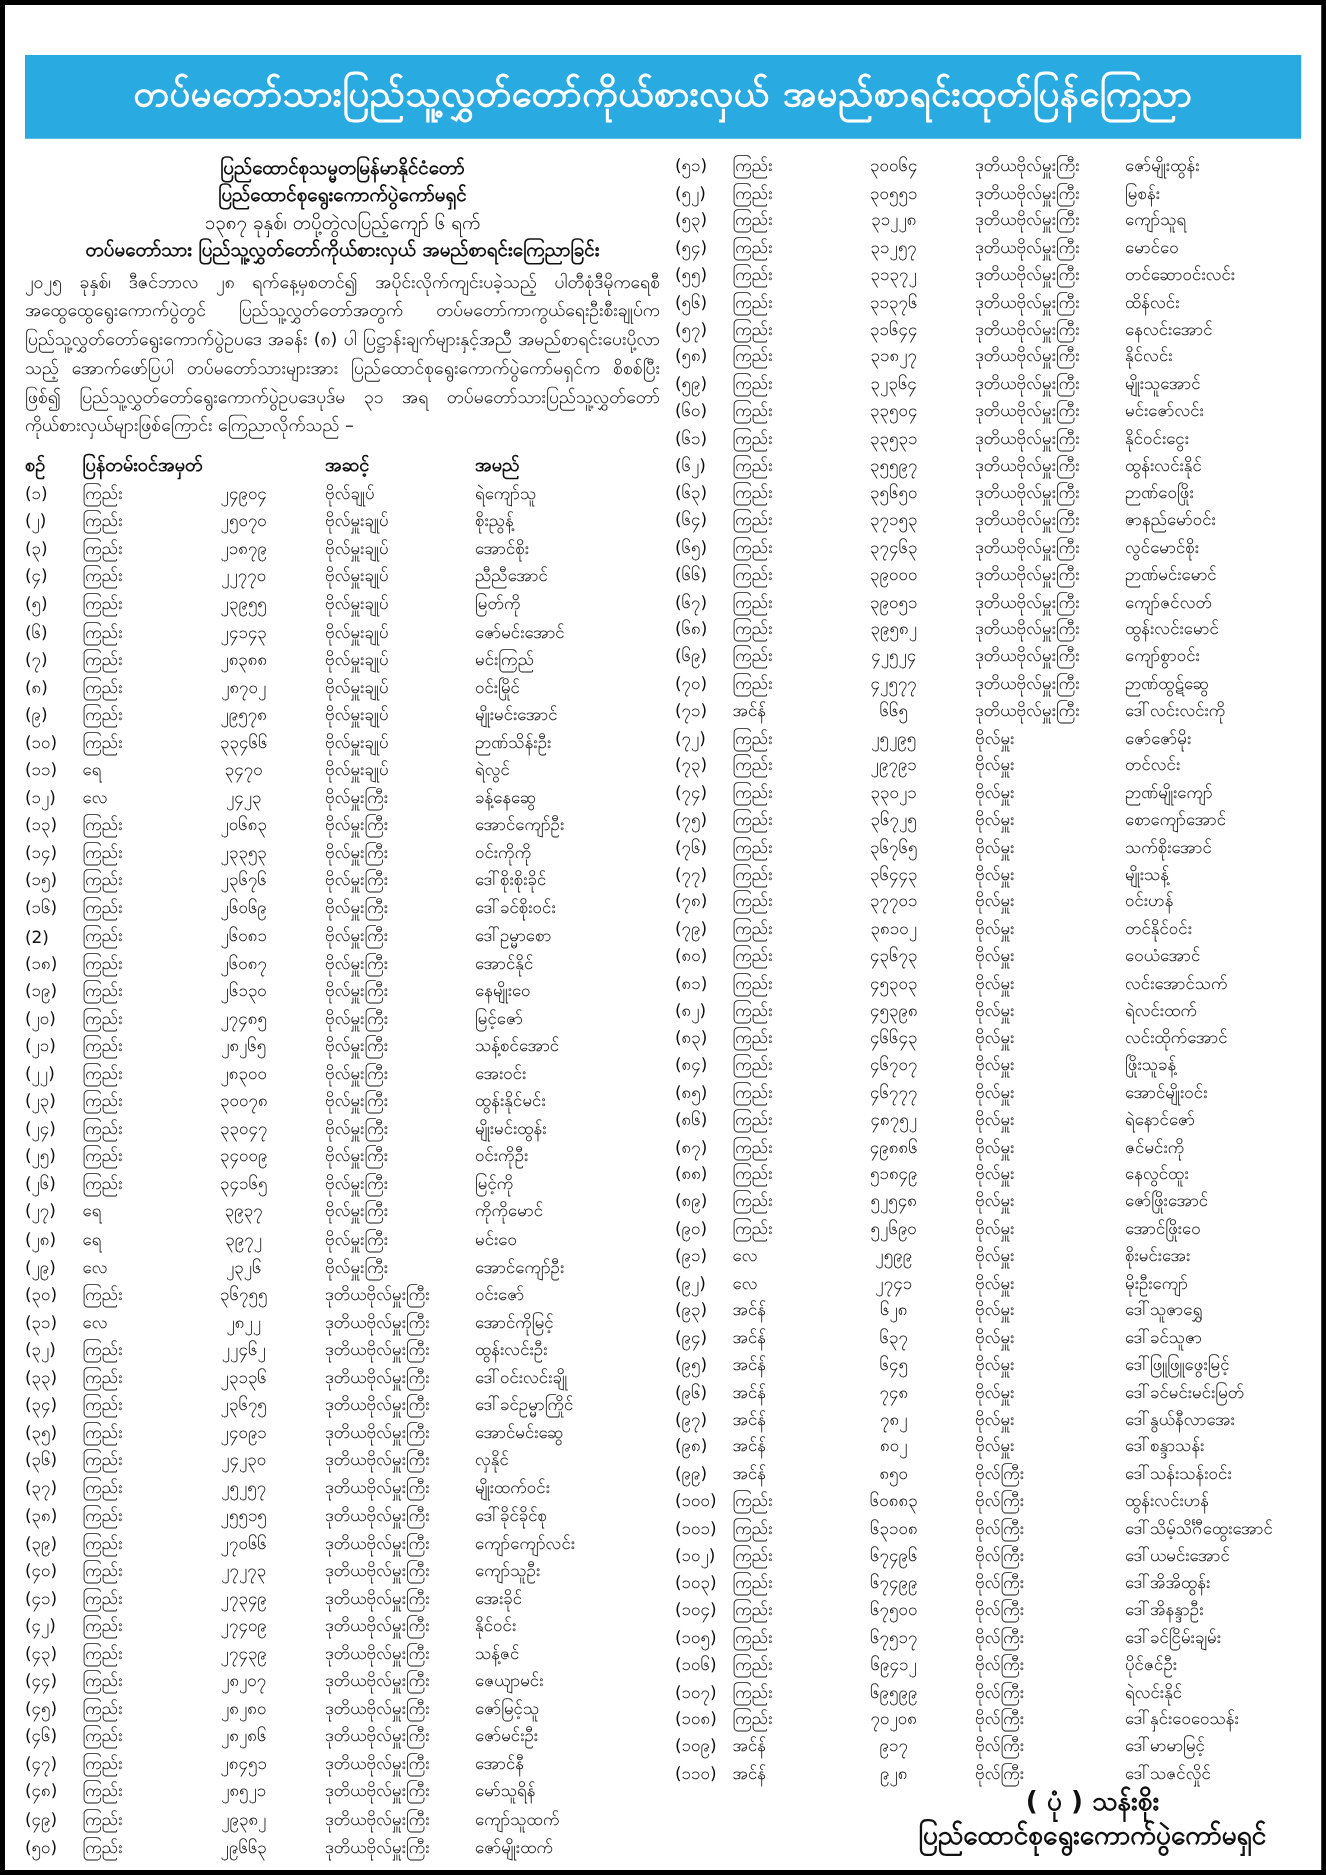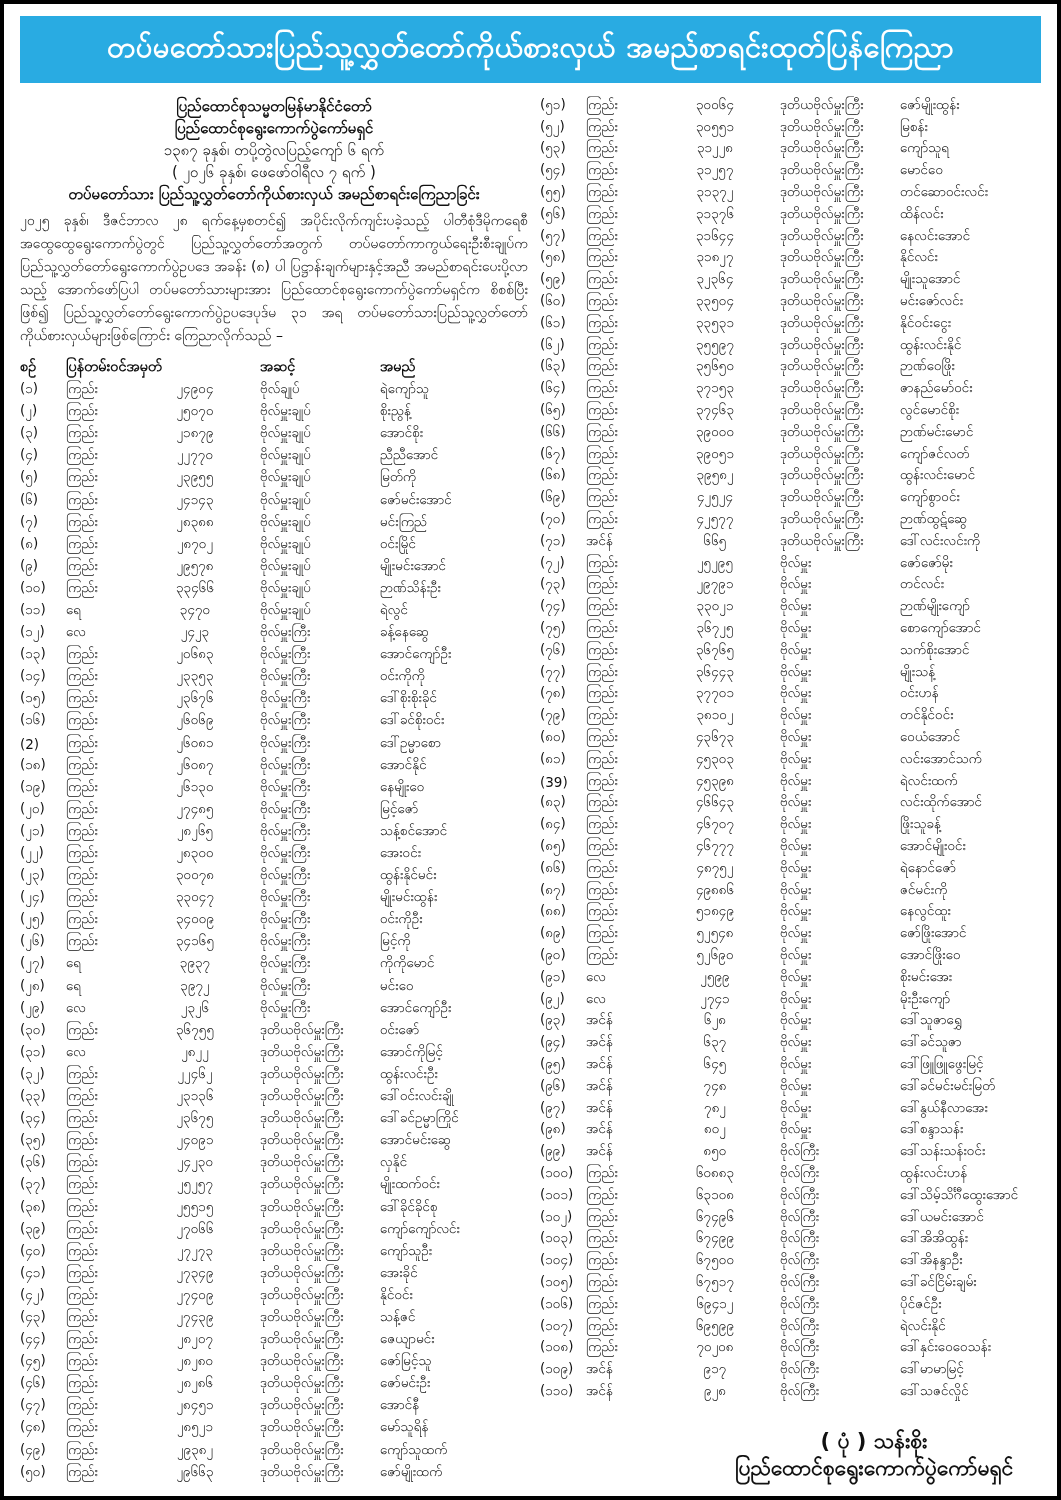--- a/index.html
+++ b/index.html
@@ -72,32 +72,31 @@
     font-size: 21px;
     line-height: 27px;
   }
   .signature .org { white-space: nowrap; }
 </style>
 </head>
 <body>
 
 <div class="page">
 
-  <div class="banner" style="background: rgb(41, 171, 226); color: rgb(255, 255, 255);">
+  <div class="banner" style="background: rgb(41, 171, 226); color: rgb(255, 255, 255); margin-top: 28px;">
     <span>တပ်မတော်သားပြည်သူ့လွှတ်တော်ကိုယ်စားလှယ် အမည်စာရင်းထုတ်ပြန်ကြေညာ</span>
   </div>
 
   <div class="cols">
 
     <div class="col-left">
       <div class="doc-head">
         <div class="line bold">ပြည်ထောင်စုသမ္မတမြန်မာနိုင်ငံတော်</div>
         <div class="line bold">ပြည်ထောင်စုရွေးကောက်ပွဲကော်မရှင်</div>
         <div class="line">၁၃၈၇ ခုနှစ်၊ တပို့တွဲလပြည့်ကျော် ၆ ရက်</div>
-        <div class="line">( ၂၀၂၆ ခုနှစ်၊ ဖေဖော်ဝါရီလ ၇ ရက် )</div>
         <div class="line bold">တပ်မတော်သား ပြည်သူ့လွှတ်တော်ကိုယ်စားလှယ် အမည်စာရင်းကြေညာခြင်း</div>
       </div>
 
       <p class="intro">၂၀၂၅ ခုနှစ်၊ ဒီဇင်ဘာလ ၂၈ ရက်နေ့မှစတင်၍ အပိုင်းလိုက်ကျင်းပခဲ့သည့် ပါတီစုံဒီမိုကရေစီ အထွေထွေရွေးကောက်ပွဲတွင် ပြည်သူ့လွှတ်တော်အတွက် တပ်မတော်ကာကွယ်ရေးဦးစီးချုပ်က ပြည်သူ့လွှတ်တော်ရွေးကောက်ပွဲဥပဒေ အခန်း (၈) ပါ ပြဋ္ဌာန်းချက်များနှင့်အညီ အမည်စာရင်းပေးပို့လာသည့် အောက်ဖော်ပြပါ တပ်မတော်သားများအား ပြည်ထောင်စုရွေးကောက်ပွဲကော်မရှင်က စိစစ်ပြီးဖြစ်၍ ပြည်သူ့လွှတ်တော်ရွေးကောက်ပွဲဥပဒေပုဒ်မ ၃၁ အရ တပ်မတော်သားပြည်သူ့လွှတ်တော်ကိုယ်စားလှယ်များဖြစ်ကြောင်း ကြေညာလိုက်သည် –</p>
 
       <div class="thead">
         <span>စဉ်</span>
         <span>ပြန်တမ်းဝင်အမှတ်</span>
         <span>အဆင့်</span>
         <span>အမည်</span>
@@ -670,21 +669,21 @@
     <span class="c-name">ဝေယံအောင်</span>
   </div>
           <div class="t-row">
     <span class="c-no">(၈၁)</span>
     <span class="c-branch">ကြည်း</span>
     <span class="c-number">၄၅၃၀၃</span>
     <span class="c-rank">ဗိုလ်မှူး</span>
     <span class="c-name">လင်းအောင်သက်</span>
   </div>
           <div class="t-row">
-    <span class="c-no">(39)</span>
+    <span class="c-no">(၈၂)</span>
     <span class="c-branch">ကြည်း</span>
     <span class="c-number">၄၅၃၉၈</span>
     <span class="c-rank">ဗိုလ်မှူး</span>
     <span class="c-name">ရဲလင်းထက်</span>
   </div>
           <div class="t-row">
     <span class="c-no">(၈၃)</span>
     <span class="c-branch">ကြည်း</span>
     <span class="c-number">၄၆၆၄၃</span>
     <span class="c-rank">ဗိုလ်မှူး</span>

